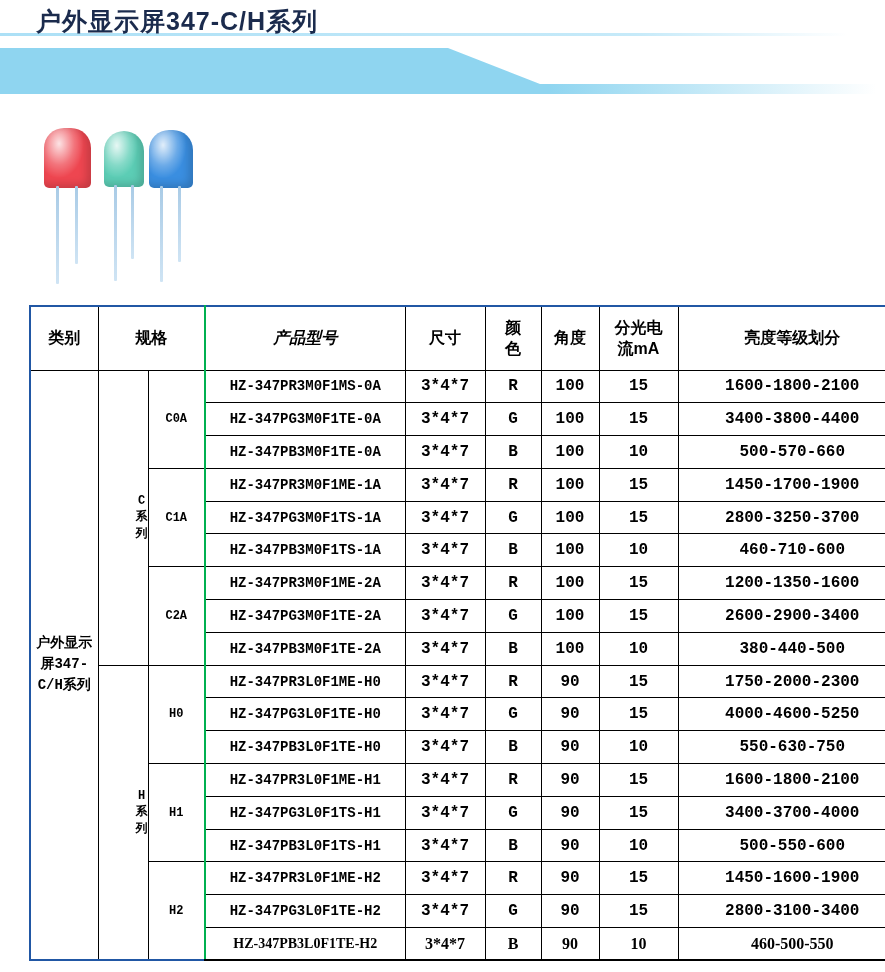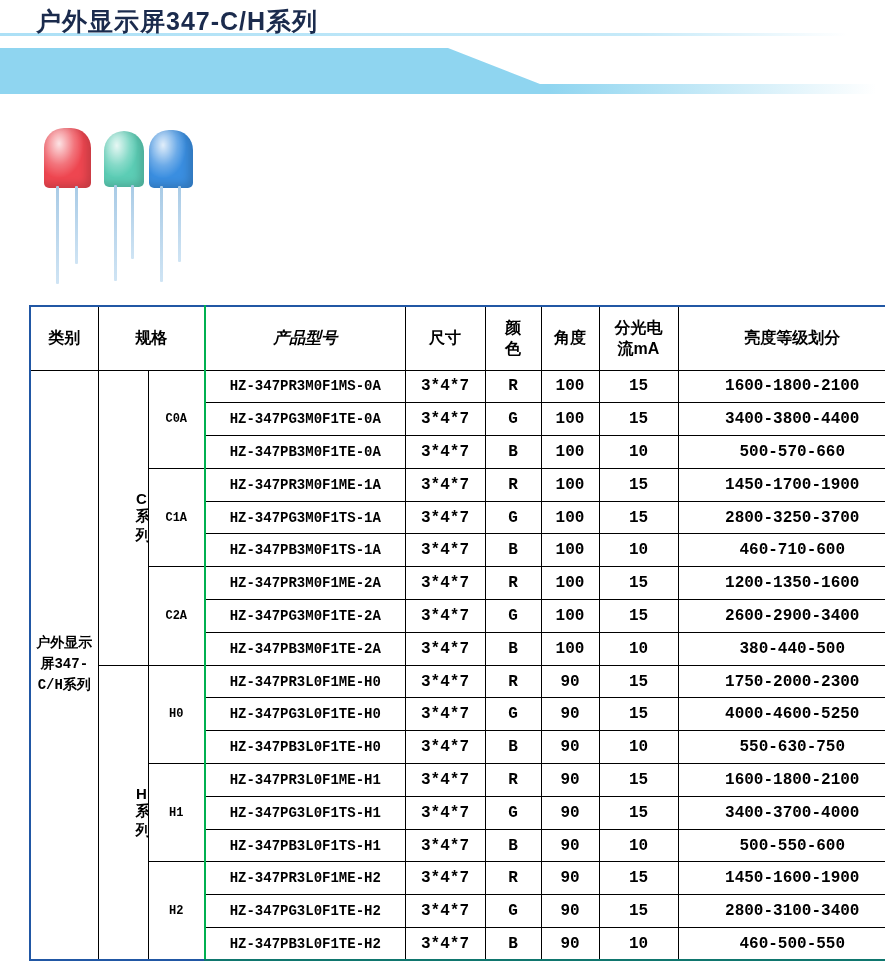--- a/index.html
+++ b/index.html
@@ -24,25 +24,25 @@
   .spec-table { position:absolute; left:5px; top:305px; width:877px; height:604px;
     border-collapse:collapse; table-layout:fixed;
     border:2px solid var(--outer-border,#2157A4);margin-left:24px; }
   .spec-table th, .spec-table td { border:1px solid var(--grid-line,#000); text-align:center; vertical-align:middle;
     color:#000; overflow:hidden; }
   .spec-table thead tr { height:64px; }
   .spec-table tbody tr { height:32.8px; }
   .spec-table th { font-size:16px; font-weight:bold; word-break:break-all; padding:0 12px; line-height:1.35; }
   .mono { font-family:"Liberation Mono","DejaVu Sans Mono",monospace; font-weight:bold; }
   .cat-cell { font-size:14px; font-weight:bold; word-break:break-all; line-height:1.5; padding:0 4px; font-family:"Liberation Mono","DejaVu Sans Mono",monospace; }
-  .series-cell { font-size:15px; font-weight:bold; font-family:Liberation Sans, sans-serif;padding-left:37px; }
+  .series-cell { font-size:12px; font-weight:bold; font-family:Liberation Mono, monospace;padding-left:37px; }
   .spec-cell { font-size:12px; }
   .model-cell { font-size:14px; border-left:2px solid var(--green-line,#00B050) !important; }
   .num-cell { font-size:16px; }
-  .spec-table tbody tr:last-child td { border-bottom:2px solid #0f766e; }
+  .spec-table tbody tr:last-child td { border-bottom:2px solid #000000;font-family:Liberation Serif, serif; }
   th.model-head { border-left:2px solid var(--green-line,#00B050) !important;font-style:italic; }
 </style>
 </head>
 <body>
 
 <div class="top-line"></div>
 
 <div class="banner"></div>
 <div class="banner-title">户外显示屏347-C/H系列</div>
 

